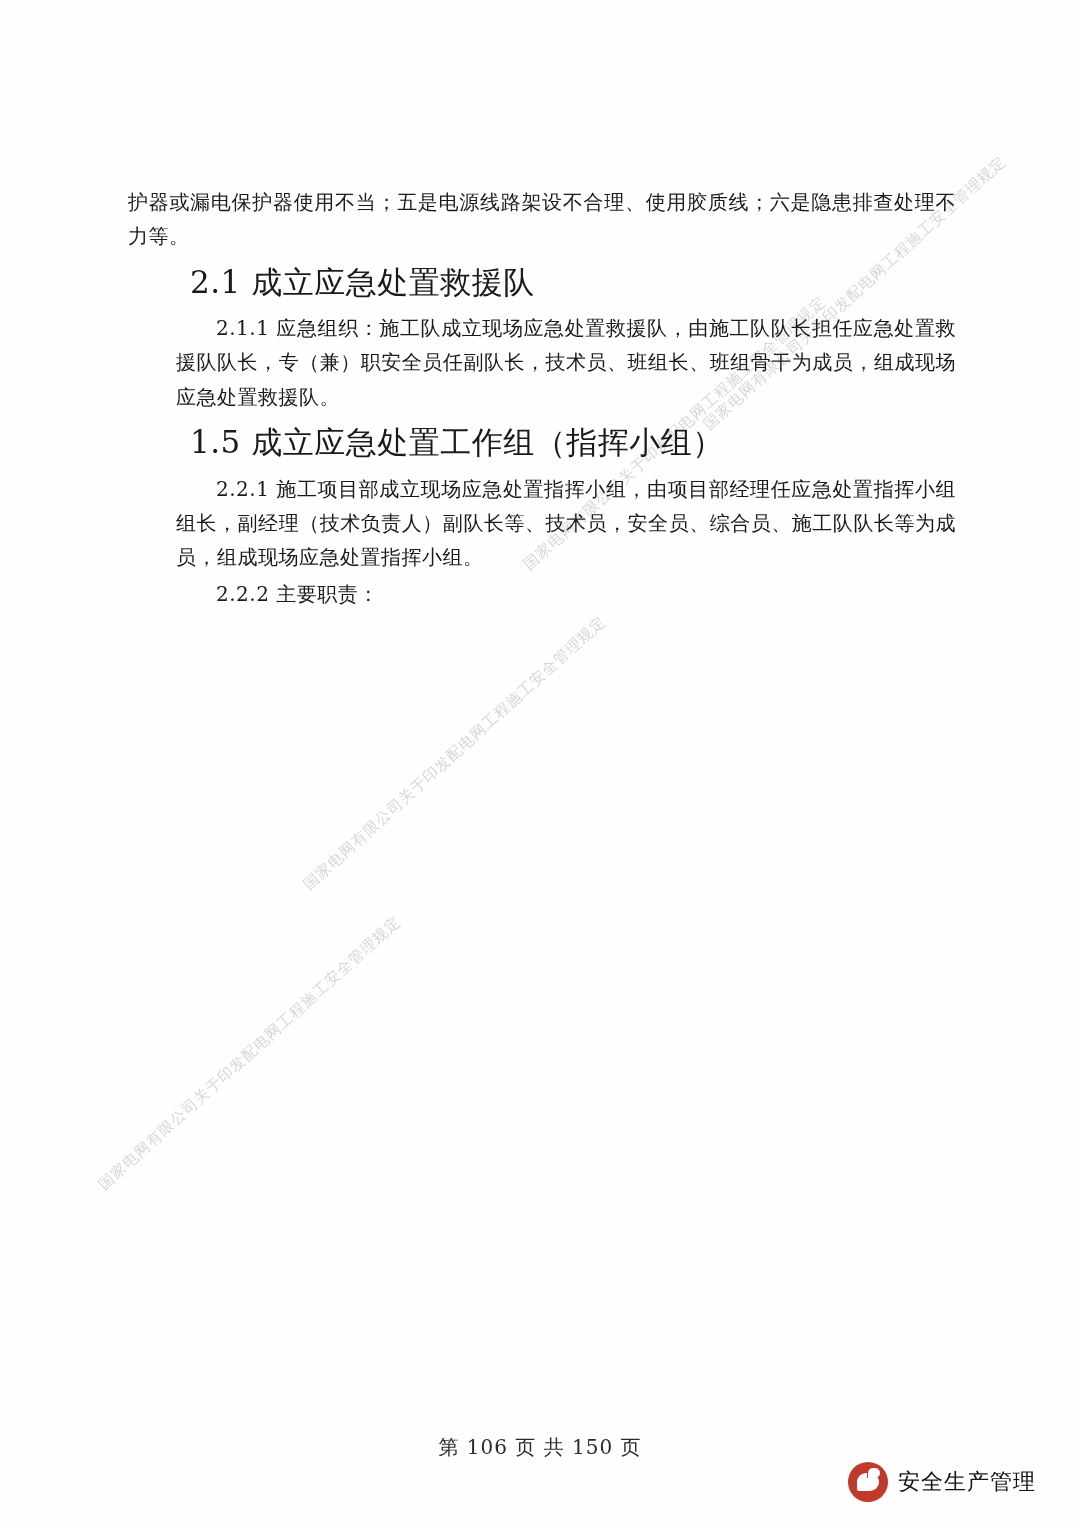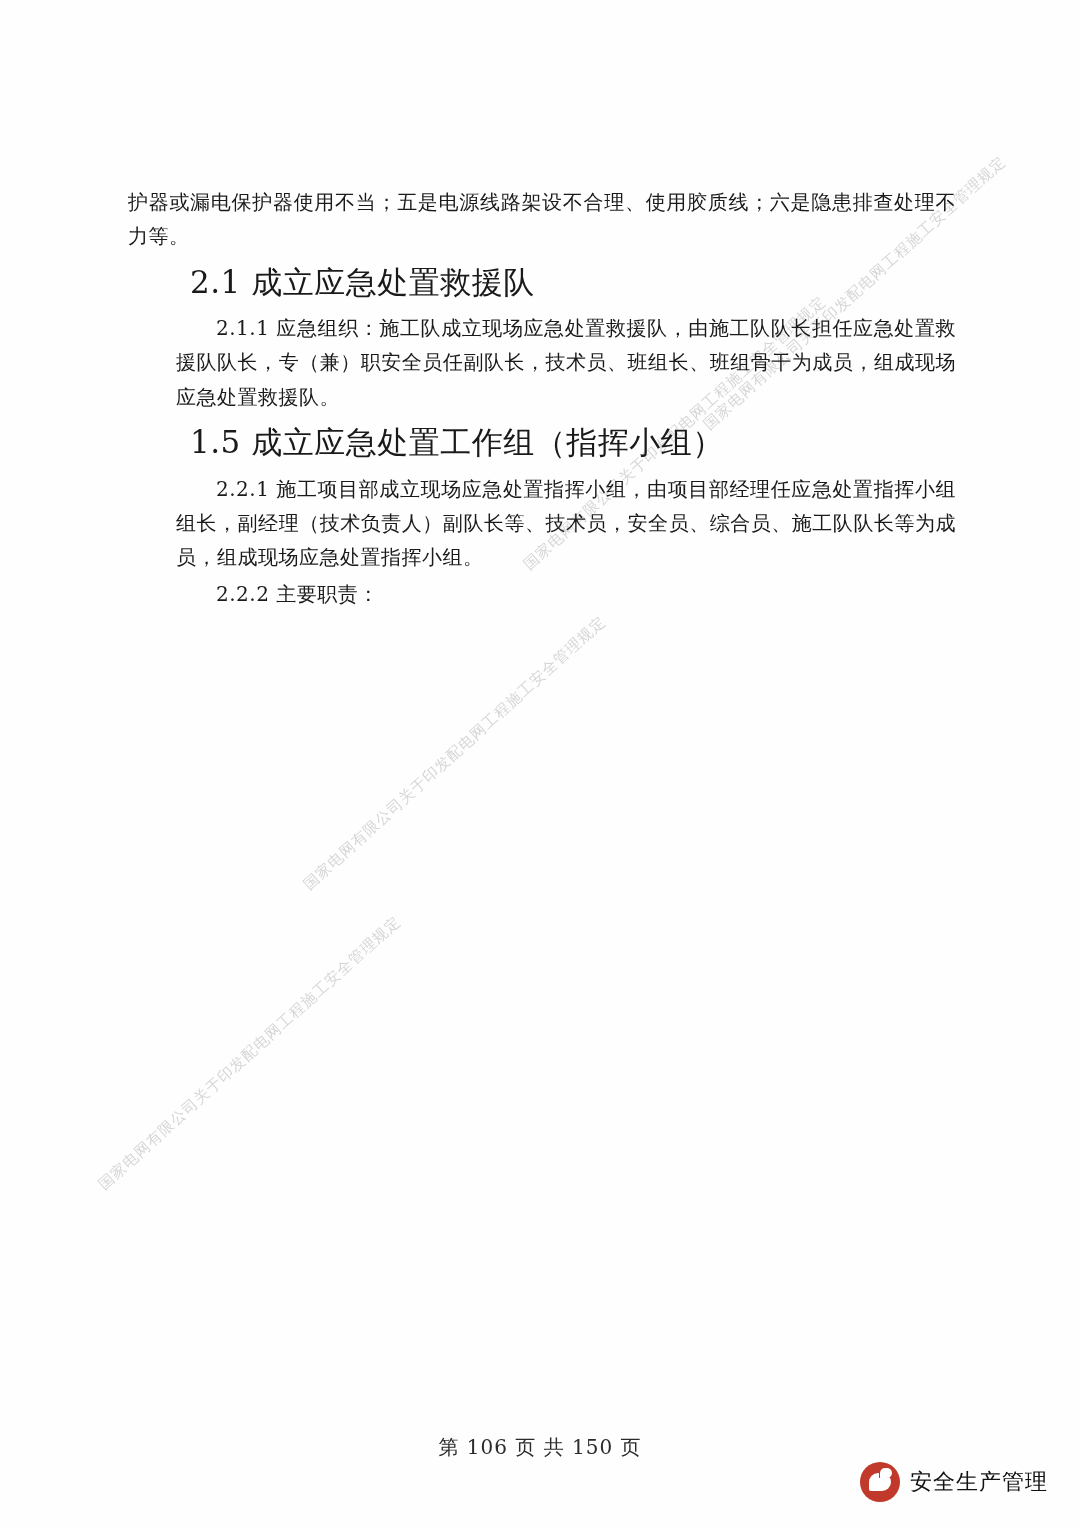--- a/index.html
+++ b/index.html
@@ -94,21 +94,21 @@
     text-align: center;
     font-family: "DejaVu Serif", "Liberation Serif", serif;
     font-size: 20px;
     color: #2a2a2a;
     letter-spacing: 1px;
     margin-top: 36px;
   }
 
   .brand {
     position: absolute;
-    right: 32px;
+    right: 44px;
     bottom: 26px;
     display: flex;
     align-items: center;
     gap: 10px;
   }
   .brand-logo {
     width: 40px;
     height: 40px;
     border-radius: 50%;
     background: #c0392b;

